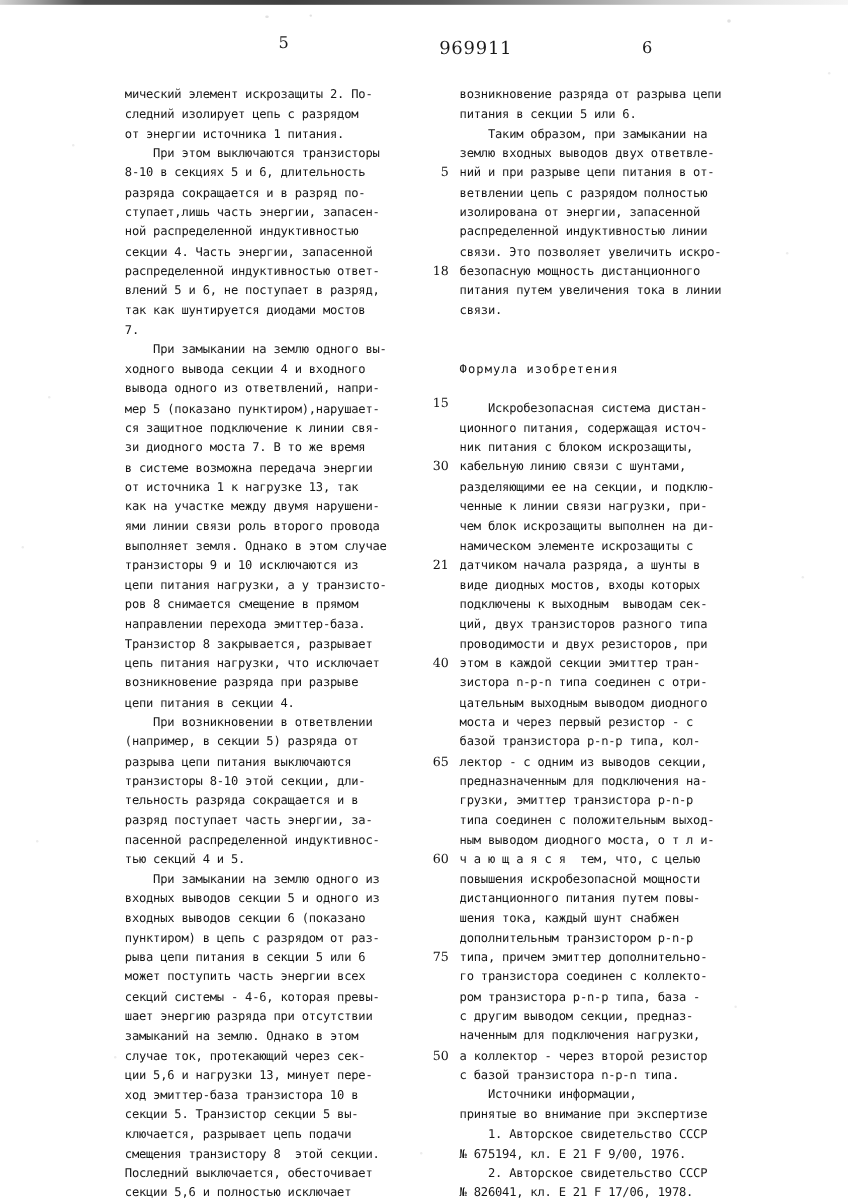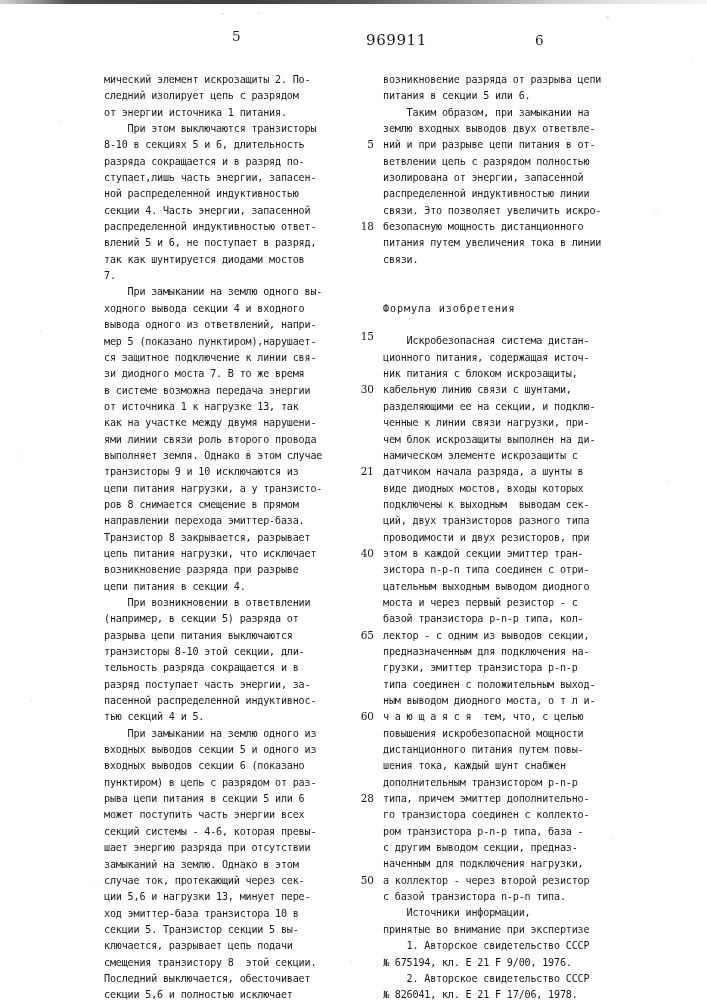--- a/index.html
+++ b/index.html
@@ -138,21 +138,21 @@
 
   <div class="gutter" id="gutter">
       <div class="gutter-num" style="top: 66.36px;">5</div>
       <div class="gutter-num" style="top: 148.06px;">18</div>
       <div class="gutter-num" style="top: 229.76px; margin-top: 28px;">15</div>
       <div class="gutter-num" style="top: 311.46px;">30</div>
       <div class="gutter-num" style="top: 393.16px;">21</div>
       <div class="gutter-num" style="top: 474.86px;">40</div>
       <div class="gutter-num" style="top: 556.56px;">65</div>
       <div class="gutter-num" style="top: 638.26px;">60</div>
-      <div class="gutter-num" style="top: 719.96px;">28</div>
+      <div class="gutter-num" style="top: 719.96px;">75</div>
       <div class="gutter-num" style="top: 801.66px;">50</div>
     </div>
 
   <div class="col col-right" id="col-right"><p>возникновение разряда от разрыва цепи</p><p>питания в секции 5 или 6.</p><p>    Таким образом, при замыкании на</p><p>землю входных выводов двух ответвле-</p><p>ний и при разрыве цепи питания в от-</p><p>ветвлении цепь с разрядом полностью</p><p>изолирована от энергии, запасенной</p><p>распределенной индуктивностью линии</p><p>связи. Это позволяет увеличить искро-</p><p>безопасную мощность дистанционного</p><p>питания путем увеличения тока в линии</p><p>связи.</p><div class="spacer-line"></div><div class="spacer-line"></div><p class="centered-head">Формула изобретения</p><div class="spacer-line"></div><p>    Искробезопасная система дистан-</p><p>ционного питания, содержащая источ-</p><p>ник питания с блоком искрозащиты,</p><p>кабельную линию связи с шунтами,</p><p>разделяющими ее на секции, и подклю-</p><p>ченные к линии связи нагрузки, при-</p><p>чем блок искрозащиты выполнен на ди-</p><p>намическом элементе искрозащиты с</p><p>датчиком начала разряда, а шунты в</p><p>виде диодных мостов, входы которых</p><p>подключены к выходным  выводам сек-</p><p>ций, двух транзисторов разного типа</p><p>проводимости и двух резисторов, при</p><p>этом в каждой секции эмиттер тран-</p><p>зистора n-p-n типа соединен с отри-</p><p>цательным выходным выводом диодного</p><p>моста и через первый резистор - с</p><p>базой транзистора p-n-p типа, кол-</p><p>лектор - с одним из выводов секции,</p><p>предназначенным для подключения на-</p><p>грузки, эмиттер транзистора p-n-p</p><p>типа соединен с положительным выход-</p><p>ным выводом диодного моста, о т л и-</p><p>ч а ю щ а я с я  тем, что, с целью</p><p>повышения искробезопасной мощности</p><p>дистанционного питания путем повы-</p><p>шения тока, каждый шунт снабжен</p><p>дополнительным транзистором p-n-p</p><p>типа, причем эмиттер дополнительно-</p><p>го транзистора соединен с коллекто-</p><p>ром транзистора p-n-p типа, база -</p><p>с другим выводом секции, предназ-</p><p>наченным для подключения нагрузки,</p><p>а коллектор - через второй резистор</p><p>с базой транзистора n-p-n типа.</p><p>    Источники информации,</p><p>принятые во внимание при экспертизе</p><p>    1. Авторское свидетельство СССР</p><p>№ 675194, кл. E 21 F 9/00, 1976.</p><p>    2. Авторское свидетельство СССР</p><p>№ 826041, кл. E 21 F 17/06, 1978.</p></div>
 
 <div class="speckle" style="left: 60px; top: 120px; width: 2px; height: 2px;"></div>
     <div class="speckle" style="left: 40px; top: 330px; width: 2px; height: 2px;"></div>
     <div class="speckle" style="left: 655px; top: 210px; width: 2px; height: 2px;"></div>
     <div class="speckle" style="left: 668px; top: 480px; width: 2px; height: 2px;"></div>
     <div class="speckle" style="left: 30px; top: 700px; width: 2px; height: 2px;"></div>

